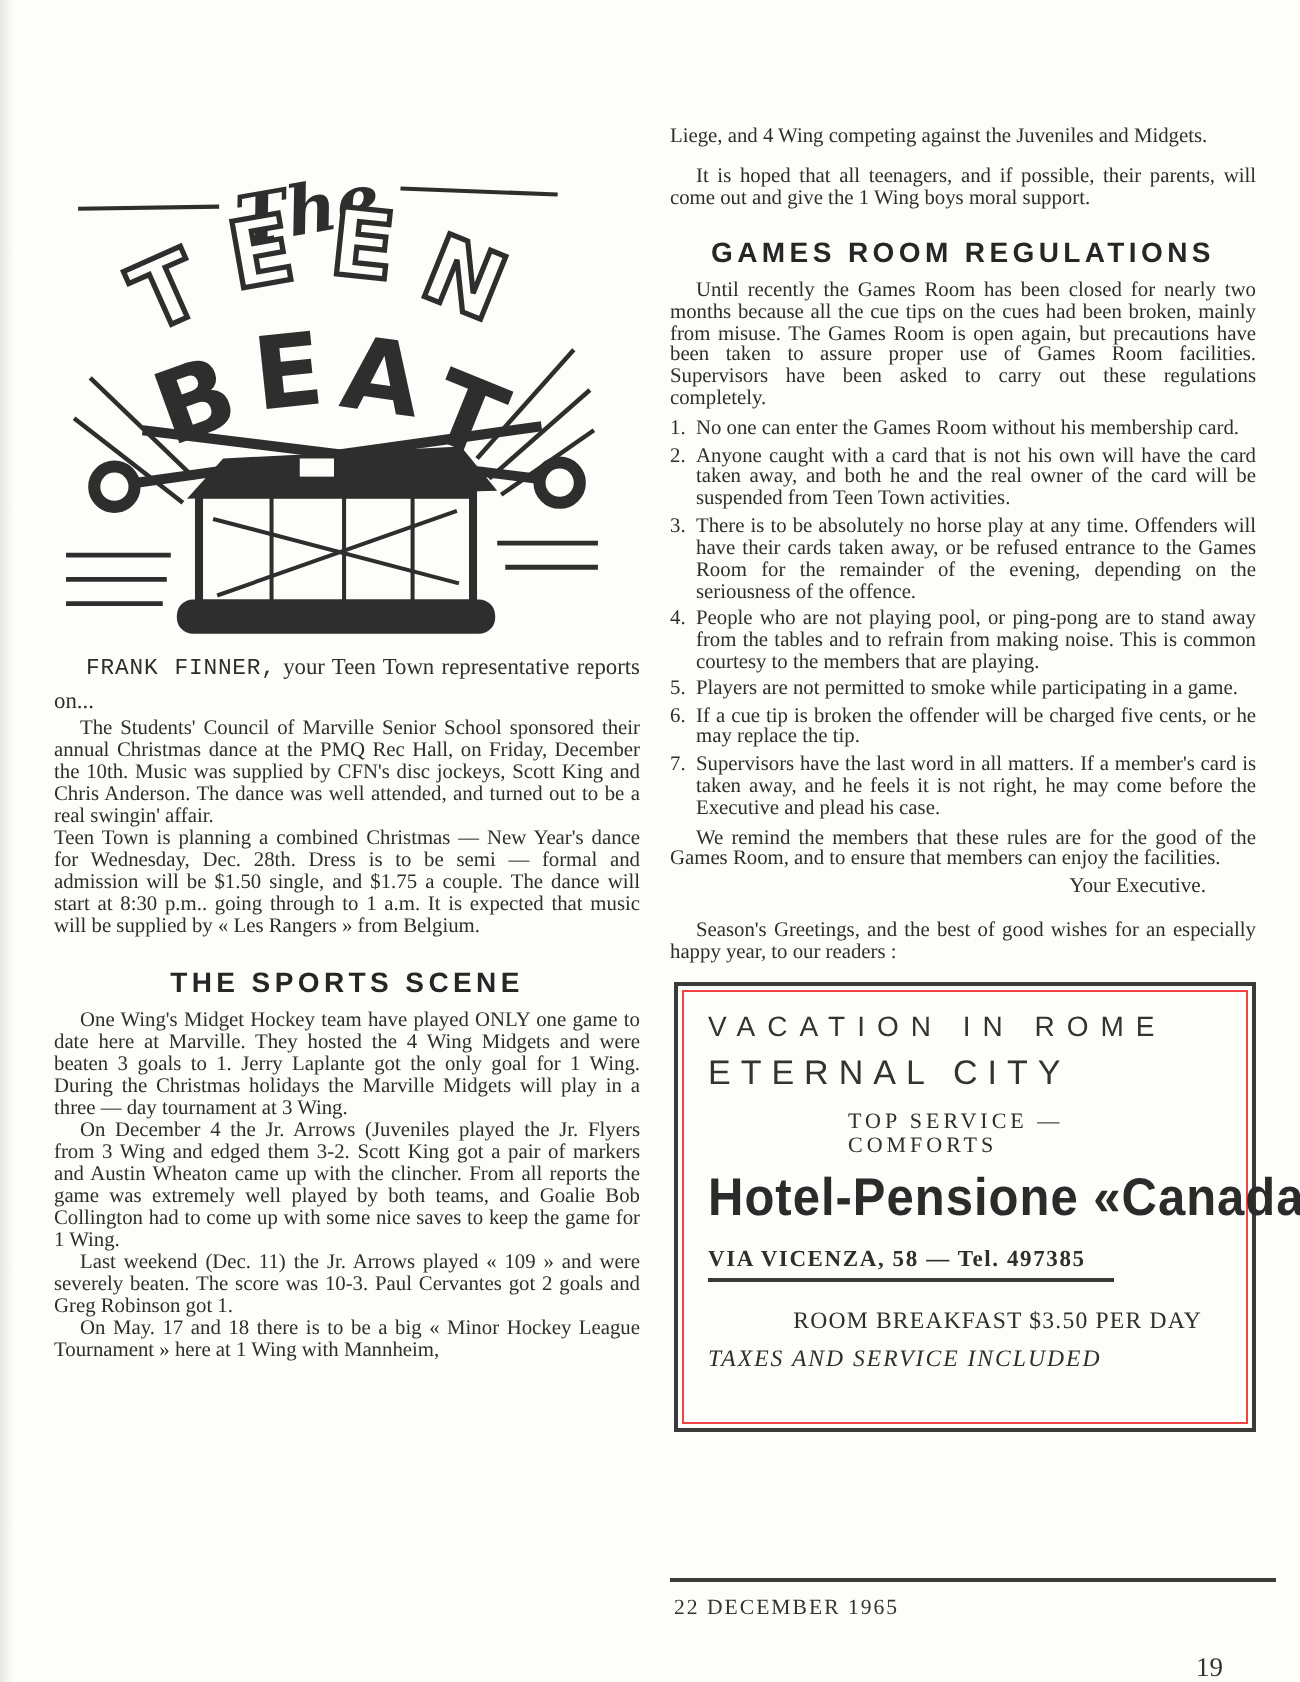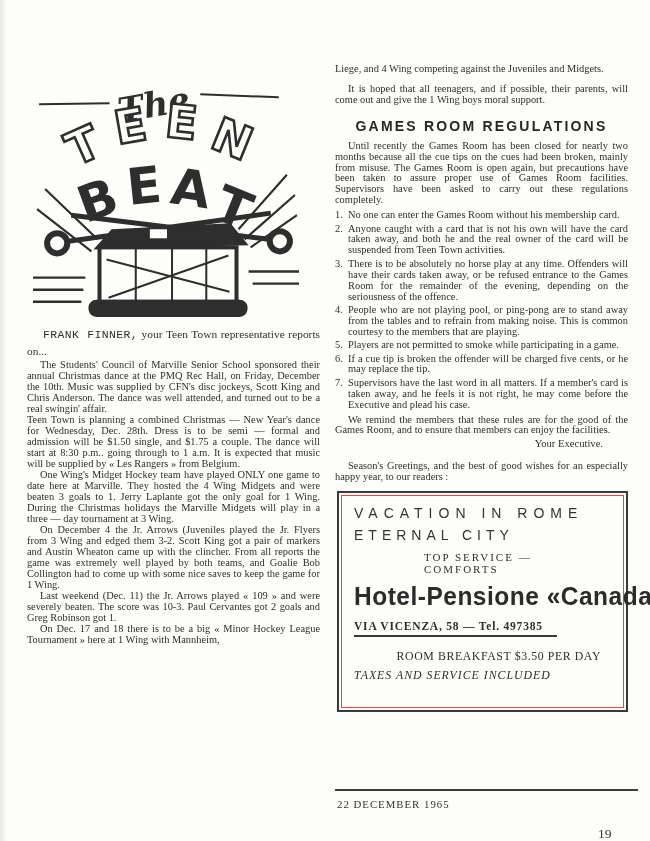--- a/index.html
+++ b/index.html
@@ -47,21 +47,21 @@
   .ad-outer{
     margin-top:8px;margin-left:2px;
     border:2px solid #3a3a3a;
     background:#fdfdfa;
   }
   .ad-inner{
     border:1px solid #ef4444;margin:2px;
     padding:9px 12px 24px 12px;
   }
   .ad-line1{font-family:"Liberation Sans",sans-serif;font-size:14px;letter-spacing:6px;color:#333;margin:0 0 6px 0;}
-  .ad-line2{font-family:"Liberation Sans",sans-serif;font-size:14px;letter-spacing:5px;color:#333;margin:0 0 8px 0;}
+  .ad-line2{font-family:"Liberation Sans",sans-serif;font-size:17px;letter-spacing:5px;color:#333;margin:0 0 8px 0;}
   .ad-line3{font-size:11px;letter-spacing:2px;margin:0 0 7px 70px;}
   .ad-name{font-family:"Liberation Sans",sans-serif;font-weight:700;font-size:24.5px;letter-spacing:0.5px;color:#2b2b2b;margin:0 0 6px 0;white-space:nowrap;transform:scaleY(1.08);transform-origin:left center;}
   .ad-address{font-weight:700;font-size:11.5px;letter-spacing:0.8px;margin:2px 0 0 0;display:inline-block;border-bottom:2px solid #3a3a3a;padding:0 14px 3px 0;}
   .ad-offer1{font-size:11.8px;letter-spacing:0.6px;text-align:right;margin:12px 10px 0 0;}
   .ad-offer2{font-size:11.8px;letter-spacing:1px;text-align:left;margin:4px 10px 0 0;font-style:italic;}
   
   .footer-rule{position:absolute;left:335px;top:789px;width:303px;height:2px;background:#3c3c3c;}
   .footer-date{position:absolute;left:337px;top:798px;font-size:10.8px;letter-spacing:1px;color:#333;}
   .footer-page{position:absolute;left:598px;top:826px;font-size:13.5px;color:#333;}
 </style>
@@ -131,24 +131,25 @@
           <line x1="220" y1="212" x2="266" y2="212"></line>
         </g>
       </svg>
     </div>
 
     <p class="byline"><span class="byline-name">FRANK FINNER,</span><span> your Teen Town representative reports on...</span></p>
 
     <p class="body ind">The Students' Council of Marville Senior School sponsored their annual Christmas dance at the PMQ Rec Hall, on Friday, December the 10th. Music was supplied by CFN's disc jockeys, Scott King and Chris Anderson. The dance was well attended, and turned out to be a real swingin' affair.</p>
     <p class="body">Teen Town is planning a combined Christmas — New Year's dance for Wednesday, Dec. 28th. Dress is to be semi — formal and admission will be $1.50 single, and $1.75 a couple. The dance will start at 8:30 p.m.. going through to 1 a.m. It is expected that music will be supplied by « Les Rangers » from Belgium.</p>
 
+    <h2 class="second">THE SPORTS SCENE</h2>
     <p class="body ind">One Wing's Midget Hockey team have played ONLY one game to date here at Marville. They hosted the 4 Wing Midgets and were beaten 3 goals to 1. Jerry Laplante got the only goal for 1 Wing. During the Christmas holidays the Marville Midgets will play in a three — day tournament at 3 Wing.</p>
     <p class="body ind">On December 4 the Jr. Arrows (Juveniles played the Jr. Flyers from 3 Wing and edged them 3-2. Scott King got a pair of markers and Austin Wheaton came up with the clincher. From all reports the game was extremely well played by both teams, and Goalie Bob Collington had to come up with some nice saves to keep the game for 1 Wing.</p>
     <p class="body ind">Last weekend (Dec. 11) the Jr. Arrows played « 109 » and were severely beaten. The score was 10-3. Paul Cervantes got 2 goals and Greg Robinson got 1.</p>
-    <p class="body ind">On Dec. 17 and 18 there is to be a big « Minor Hockey League Tournament » here at 1 Wing with Mannheim,</p>
+    <p class="body ind">On May. 17 and 18 there is to be a big « Minor Hockey League Tournament » here at 1 Wing with Mannheim,</p>
   </div>
 
   <div class="col col-right">
     <p class="body" style="margin-bottom:9px;">Liege, and 4 Wing competing against the Juveniles and Midgets.</p>
     <p class="body ind">It is hoped that all teenagers, and if possible, their parents, will come out and give the 1 Wing boys moral support.</p>
 
     <h2>GAMES ROOM REGULATIONS</h2>
     <p class="body ind" style="margin-bottom:4px;">Until recently the Games Room has been closed for nearly two months because all the cue tips on the cues had been broken, mainly from misuse. The Games Room is open again, but precautions have been taken to assure proper use of Games Room facilities. Supervisors have been asked to carry out these regulations completely.</p>
 
     <div class="rules">

